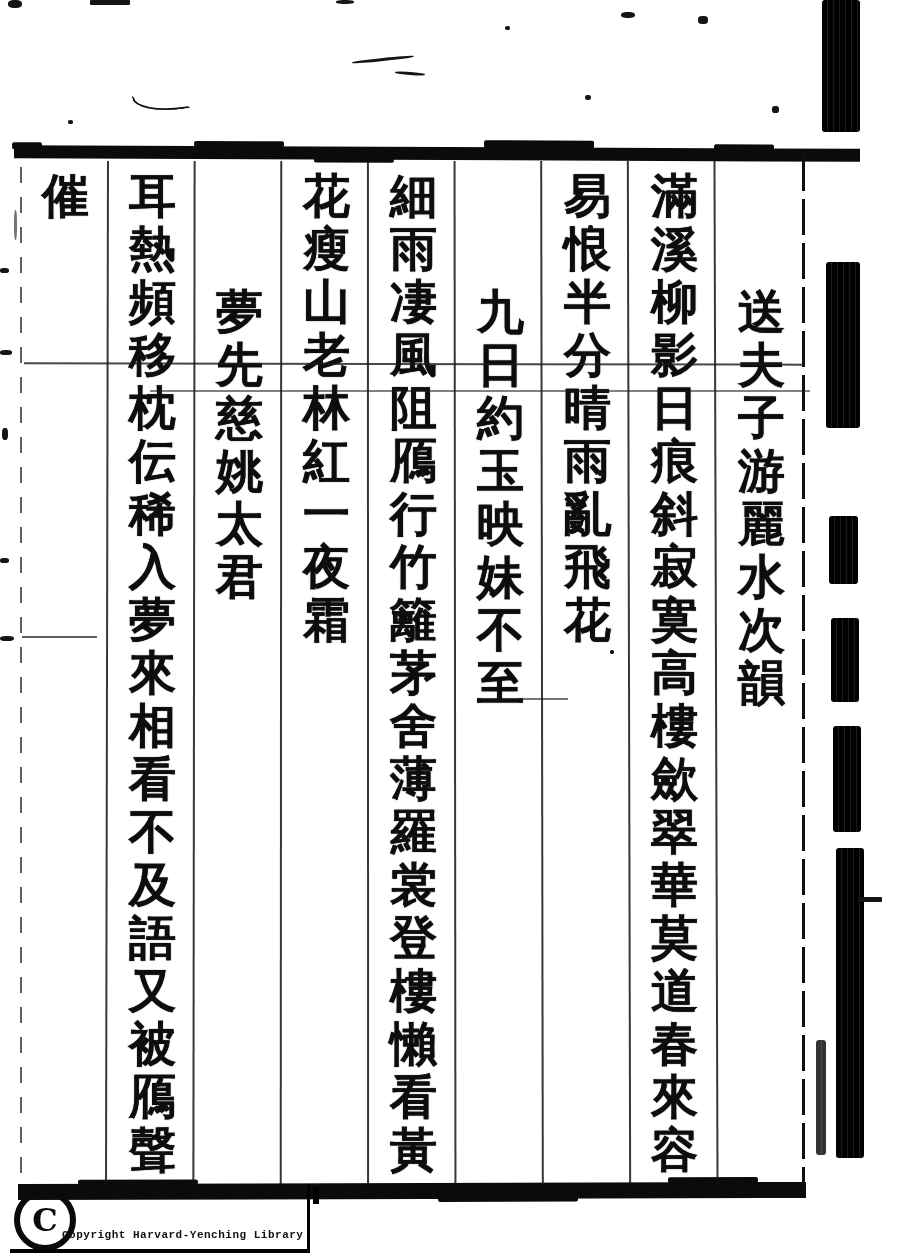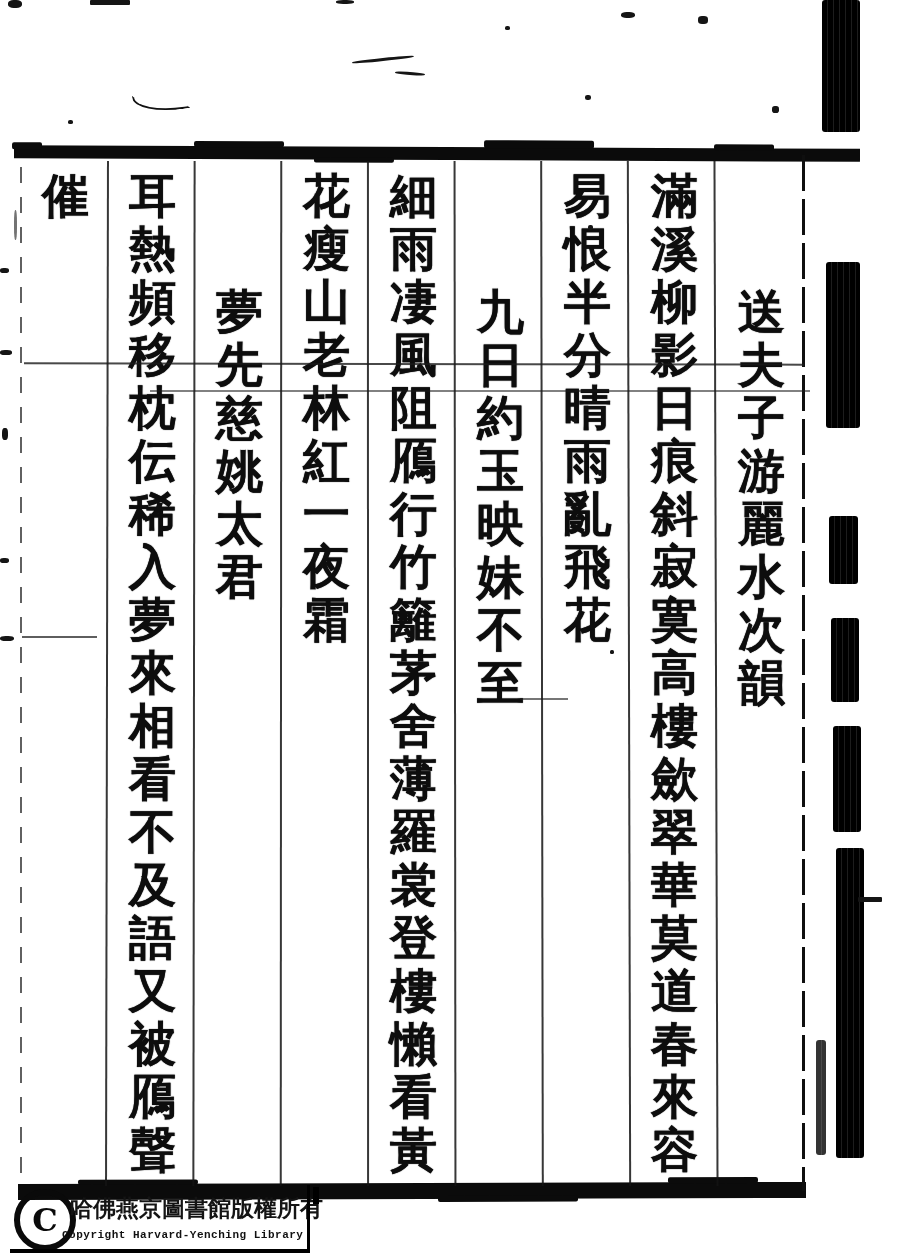--- a/index.html
+++ b/index.html
@@ -230,18 +230,17 @@
 <div class="speck" style="left:0;top:636px;width:14px;height:5px;"></div>
 <div class="speck" style="left:14px;top:210px;width:3px;height:30px;opacity:.6;"></div>
 <div class="speck" style="left:588px;top:225px;width:5px;height:5px;"></div>
 <div class="speck" style="left:597px;top:295px;width:4px;height:4px;"></div>
 <div class="speck" style="left:572px;top:418px;width:5px;height:4px;"></div>
 <div class="speck" style="left:598px;top:470px;width:4px;height:6px;"></div>
 <div class="speck" style="left:610px;top:650px;width:4px;height:4px;"></div>
 
 <div id="stamp">
   <div class="ring">C</div>
-  <div class="cn">哈佛燕京圖書館版權所有</div>
   <div class="en">Copyright Harvard-Yenching Library</div>
   <div class="underline"></div>
   <div class="vline"></div>
   <div class="tick"></div>
 </div>
 
 </body></html>

